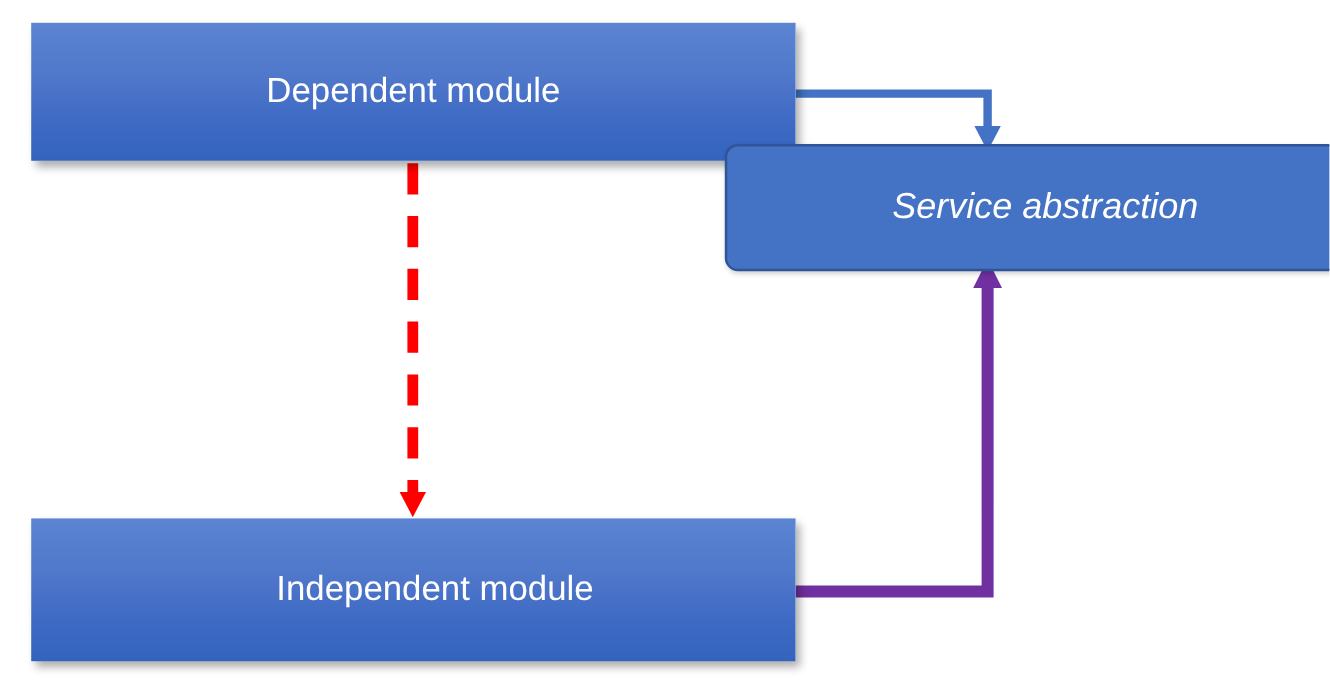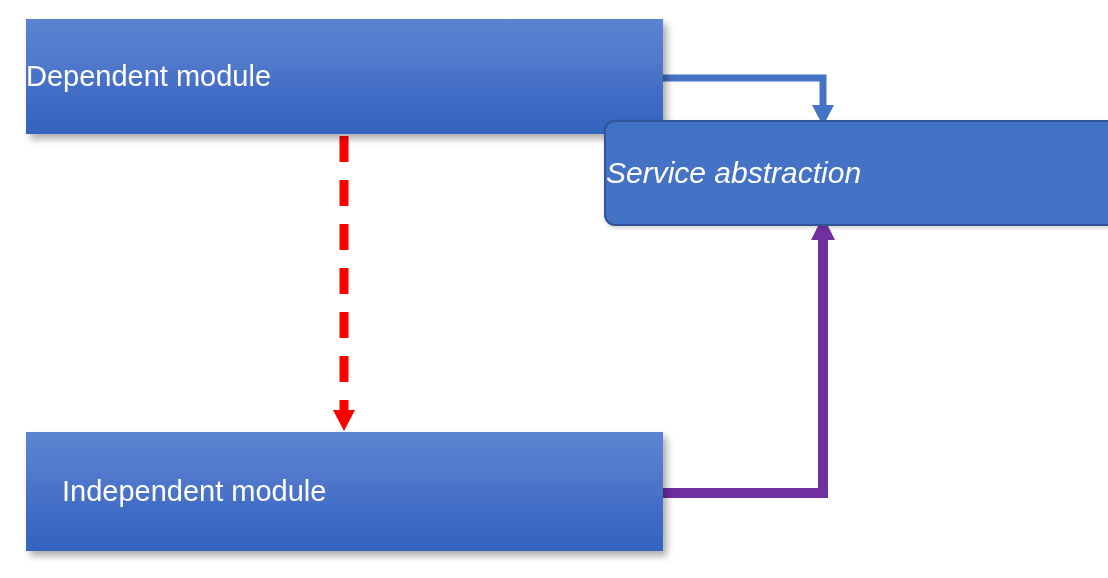--- a/index.html
+++ b/index.html
@@ -18,21 +18,21 @@
     background: #ffffff;
     overflow: hidden;
   }
 
   
   .node {
     position: absolute;
     box-sizing: border-box;
     display: flex;
     flex-direction: column;
-    align-items: flex-start;
+    align-items: center;
     justify-content: center;
     color: #ffffff;
     text-align: center;
     line-height: 1.18;
     user-select: none;
   }
 
   
   .module-box {
     background: linear-gradient(180deg, #5b84d2 0%, #5078cb 38%, #3e6ac4 72%, #3364bd 100%);

